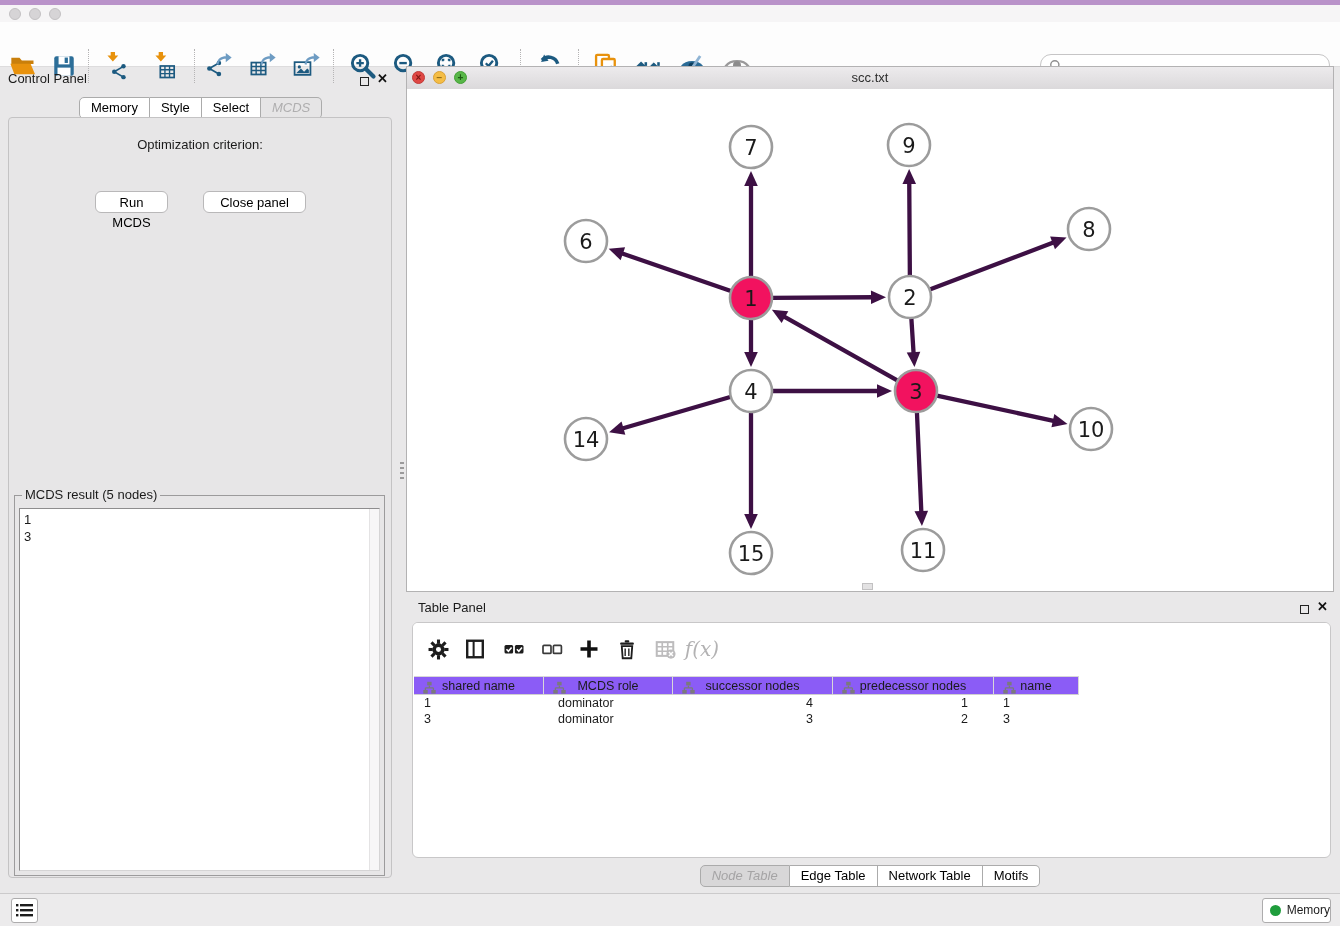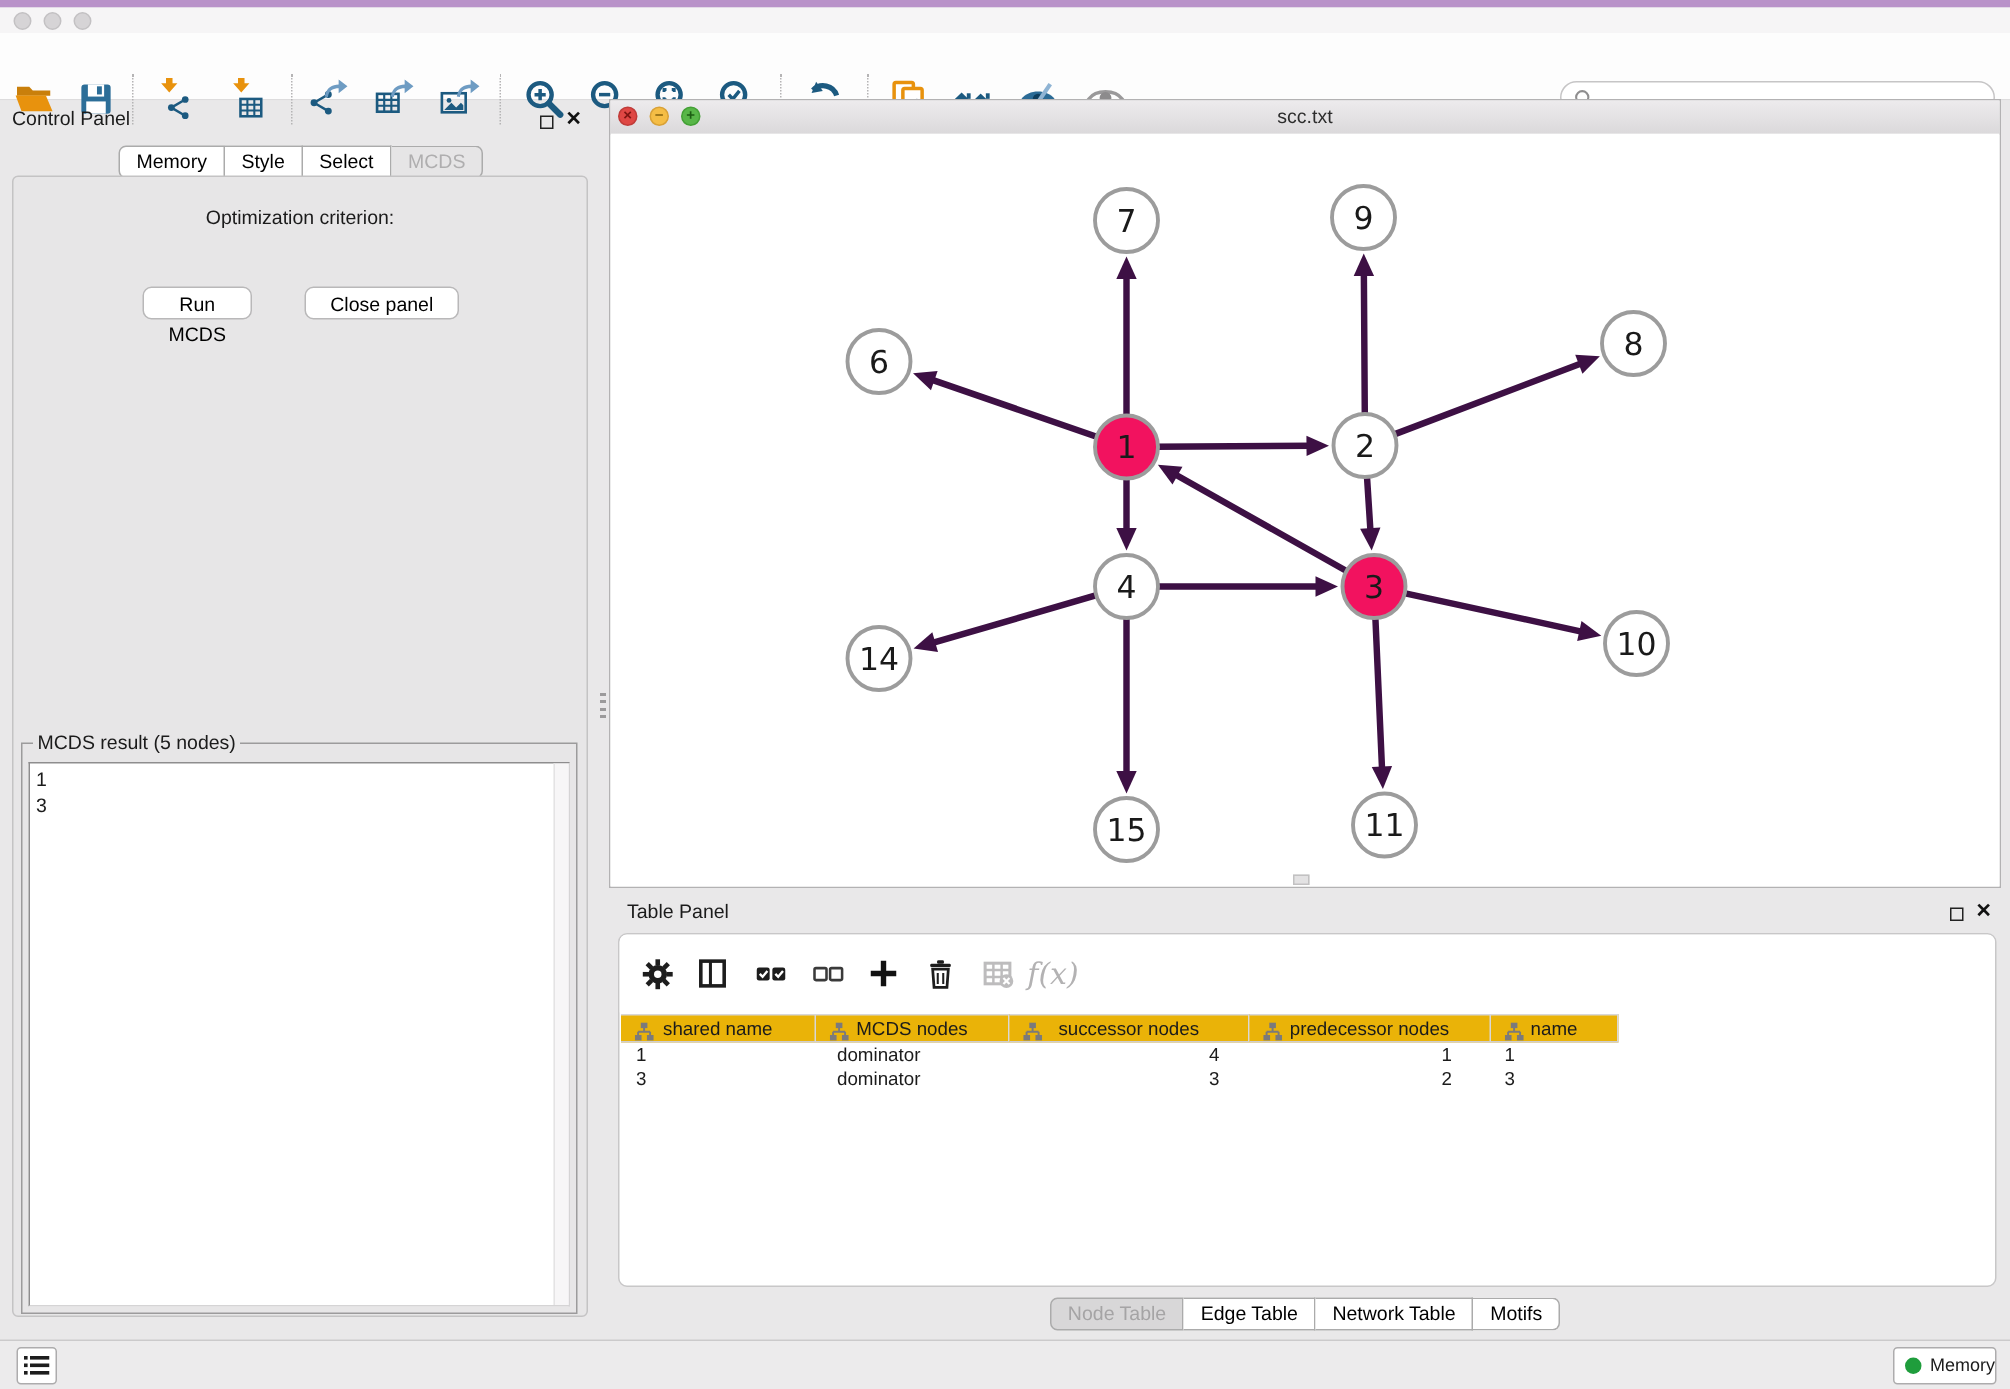--- a/index.html
+++ b/index.html
@@ -25,21 +25,21 @@
 
   
   .cp-title{left:8px;top:71px;font-size:13px;color:#1b1b1b;}
   .float-icon{width:9px;height:9px;border:1.6px solid #222;box-sizing:border-box;display:inline-block;}
   .close-icon{font-size:13px;font-weight:bold;color:#111;line-height:12px;}
   .seg-row{display:flex;}
   .seg-tab{height:20px;line-height:20px;padding:0 11px;background:#fff;border:1px solid #ABABAB;
            border-left:none;font-size:13px;color:#000;cursor:pointer;}
   .seg-tab:first-child{border-left:1px solid #ABABAB;border-radius:5px 0 0 5px;}
   .seg-tab:last-child{border-radius:0 5px 5px 0;}
-  .seg-tab.active{background:#E6E5E6;color:#AFAEAF;}
+  .seg-tab.active{background:#E6E5E6;color:#AFAEAF;font-style:italic;}
   .cp-panel{left:8px;top:117px;width:384px;height:761px;background:#E7E6E7;border:1px solid #C4C3C4;
             border-radius:4px;box-sizing:border-box;}
   .opt-label{left:0;width:400px;top:137px;text-align:center;font-size:13px;}
   .select{left:44px;top:158px;width:310px;height:22px;background:#fff;border:1px solid #B9B8B9;
           border-radius:5px;box-sizing:border-box;cursor:pointer;}
   .select .val{position:absolute;left:14px;top:3px;font-size:13px;}
   .updown{position:absolute;right:9px;top:4px;}
   .updown .u{width:0;height:0;border-left:4px solid transparent;border-right:4px solid transparent;
              border-bottom:5px solid #555;margin-bottom:3px;}
   .updown .d{width:0;height:0;border-left:4px solid transparent;border-right:4px solid transparent;
@@ -68,21 +68,21 @@
 
   
   .tp-title{left:418px;top:600px;font-size:13px;}
   .tp-inner{left:412px;top:622px;width:919px;height:236px;background:#fff;border:1px solid #C8C7C8;
             border-radius:6px;box-sizing:border-box;overflow:hidden;}
   .tp-toolbar{position:absolute;left:0;top:0;right:0;height:52px;background:#fff;}
   .tp-ticon{position:absolute;top:13px;width:26px;height:26px;display:flex;align-items:center;justify-content:center;cursor:pointer;}
   .tp-ticon.disabled{cursor:default;}
   .fx{font-family:"DejaVu Serif",serif;font-style:italic;font-size:20px;color:#B3B2B3;}
   .thead{position:absolute;left:1px;top:53px;height:19px;display:flex;}
-  .th{position:relative;background:#eab308;border-right:1px solid #D8D7D8;border-top:1px solid #D8D7D8;
+  .th{position:relative;background:#8b5cf6;border-right:1px solid #D8D7D8;border-top:1px solid #D8D7D8;
       border-bottom:1px solid #CFCECF;box-sizing:border-box;font-size:12.5px;color:#1b1b1b;
       display:flex;align-items:center;justify-content:center;cursor:pointer;}
   .th .ticon{position:absolute;left:9px;top:4px;}
   .trow{position:absolute;left:1px;height:16px;display:flex;font-size:12.5px;cursor:default;}
   .td{box-sizing:border-box;line-height:16px;white-space:nowrap;overflow:hidden;}
   .btabs{left:406px;top:865px;width:928px;display:flex;justify-content:center;}
   .btabs .seg-tab{height:20px;font-size:13px;}
   .btabs .seg-tab.active{background:#D8D7D8;color:#A5A4A5;}
 
   
@@ -508,21 +508,21 @@
         <div class="th" style="width: 130px;">
           <span class="ticon"><svg width="13" height="13" viewBox="0 0 13 13">
               <use href="#i-tree"></use>
             </svg></span>
           <span>shared name</span>
         </div>
         <div class="th" style="width: 129px;">
           <span class="ticon"><svg width="13" height="13" viewBox="0 0 13 13">
               <use href="#i-tree"></use>
             </svg></span>
-          <span>MCDS nodes</span>
+          <span>MCDS role</span>
         </div>
         <div class="th" style="width: 160px;">
           <span class="ticon"><svg width="13" height="13" viewBox="0 0 13 13">
               <use href="#i-tree"></use>
             </svg></span>
           <span>successor nodes</span>
         </div>
         <div class="th" style="width: 161px;">
           <span class="ticon"><svg width="13" height="13" viewBox="0 0 13 13">
               <use href="#i-tree"></use>

